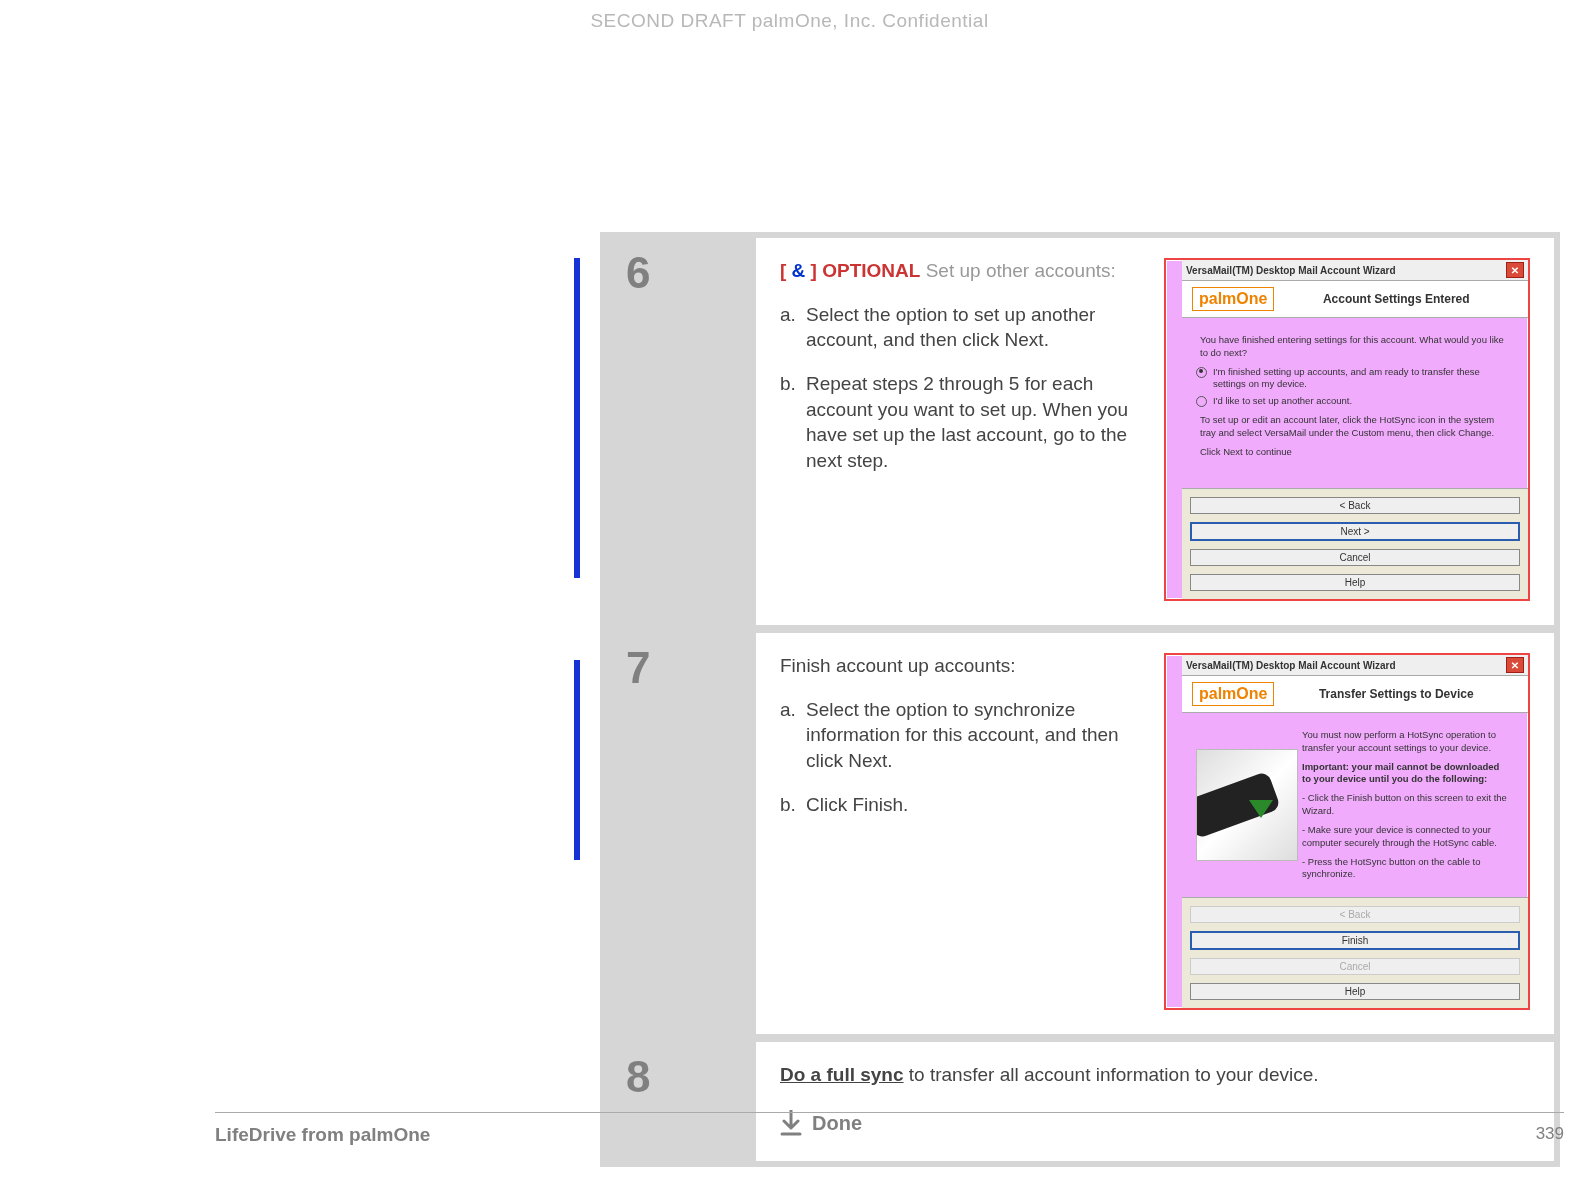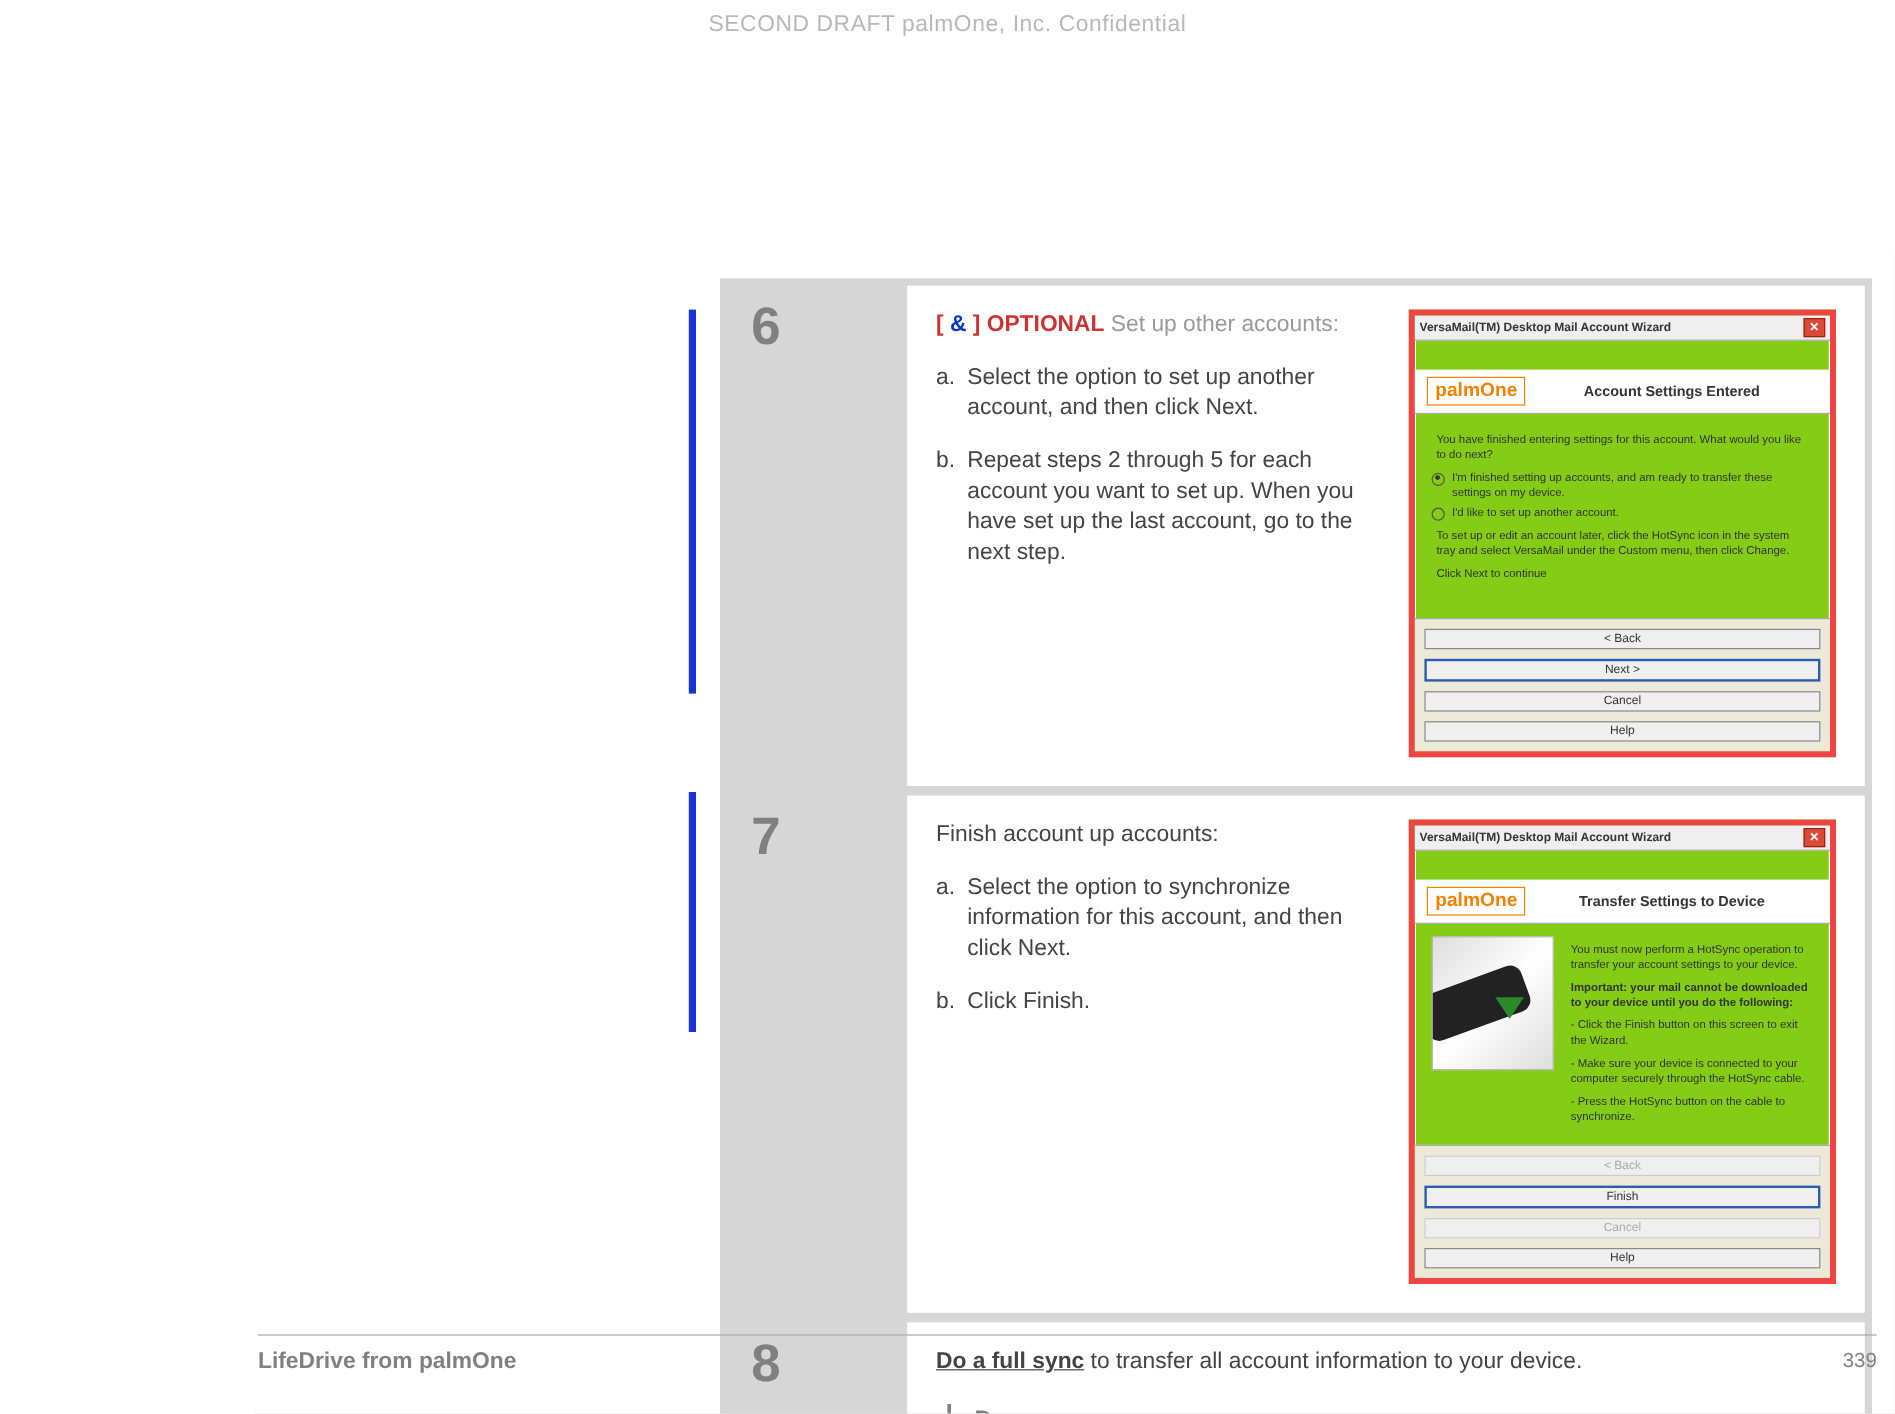--- a/index.html
+++ b/index.html
@@ -102,25 +102,26 @@
   .done-row { display:flex; align-items:center; gap:10px; margin-top:22px; font-weight:bold; color:#808080; font-size:20px;}
   .done-arrow {
     width: 22px; height: 26px; position: relative;
   }
   .done-arrow svg { width:22px; height:26px; }
 
   
   .wizard {
     width: 346px;
     flex-shrink: 0;
-    border: 5px solid #ef4444;
-    background: #84cc16;
+    border: 2px solid #ef4444;
+    background: #f0abfc;
     font-size: 10px;
     color: #333;
     box-shadow: 0 0 0 1px #fff inset;
+    padding-left: 16px;
   }
   .wizard-title {
     background: linear-gradient(#3a6ea5, #3a6ea5);
     background: #efefef;
     border-bottom: 1px solid #aaa;
     display: flex;
     align-items: center;
     justify-content: space-between;
     padding: 2px 4px;
     font-weight: bold;
@@ -130,21 +131,20 @@
     width: 16px; height: 14px; background: #d94a38; color:#fff;
     display:flex; align-items:center; justify-content:center;
     font-size:10px; border:1px solid #a02018;
   }
   .wizard-header {
     background: #fff;
     display: flex;
     align-items: center;
     border-bottom: 1px solid #aaa;
     padding: 6px 10px;
-    margin-top: 24px;
   }
   .palmone-logo {
     font-family: Arial;
     font-weight: bold;
     font-size: 16px;
     color: #ef8200;
     border: 1px solid #ef8200;
     padding: 2px 6px;
     background: #fff;
   }
@@ -175,21 +175,21 @@
     min-width: 52px;
     padding: 2px 8px;
     font-size: 10px;
     background: #efefef;
     border: 1px solid #888;
     text-align:center;
   }
   .wizard-btn.primary { border: 2px solid #2a5db0; }
   .wizard-btn.disabled { color:#aaa; border-color:#ccc;}
   .wizard-img-side {
-    display:flex; gap:10px;
+    display:flex; gap:0;align-items:center;
   }
   .cable-img {
     width: 100px; height: 110px;
     background: linear-gradient(135deg,#ddd 0%, #fff 50%, #ddd 100%);
     border:1px solid #bbb;
     position:relative;
     overflow:hidden;
   }
   .cable-img::before{
     content:"";

